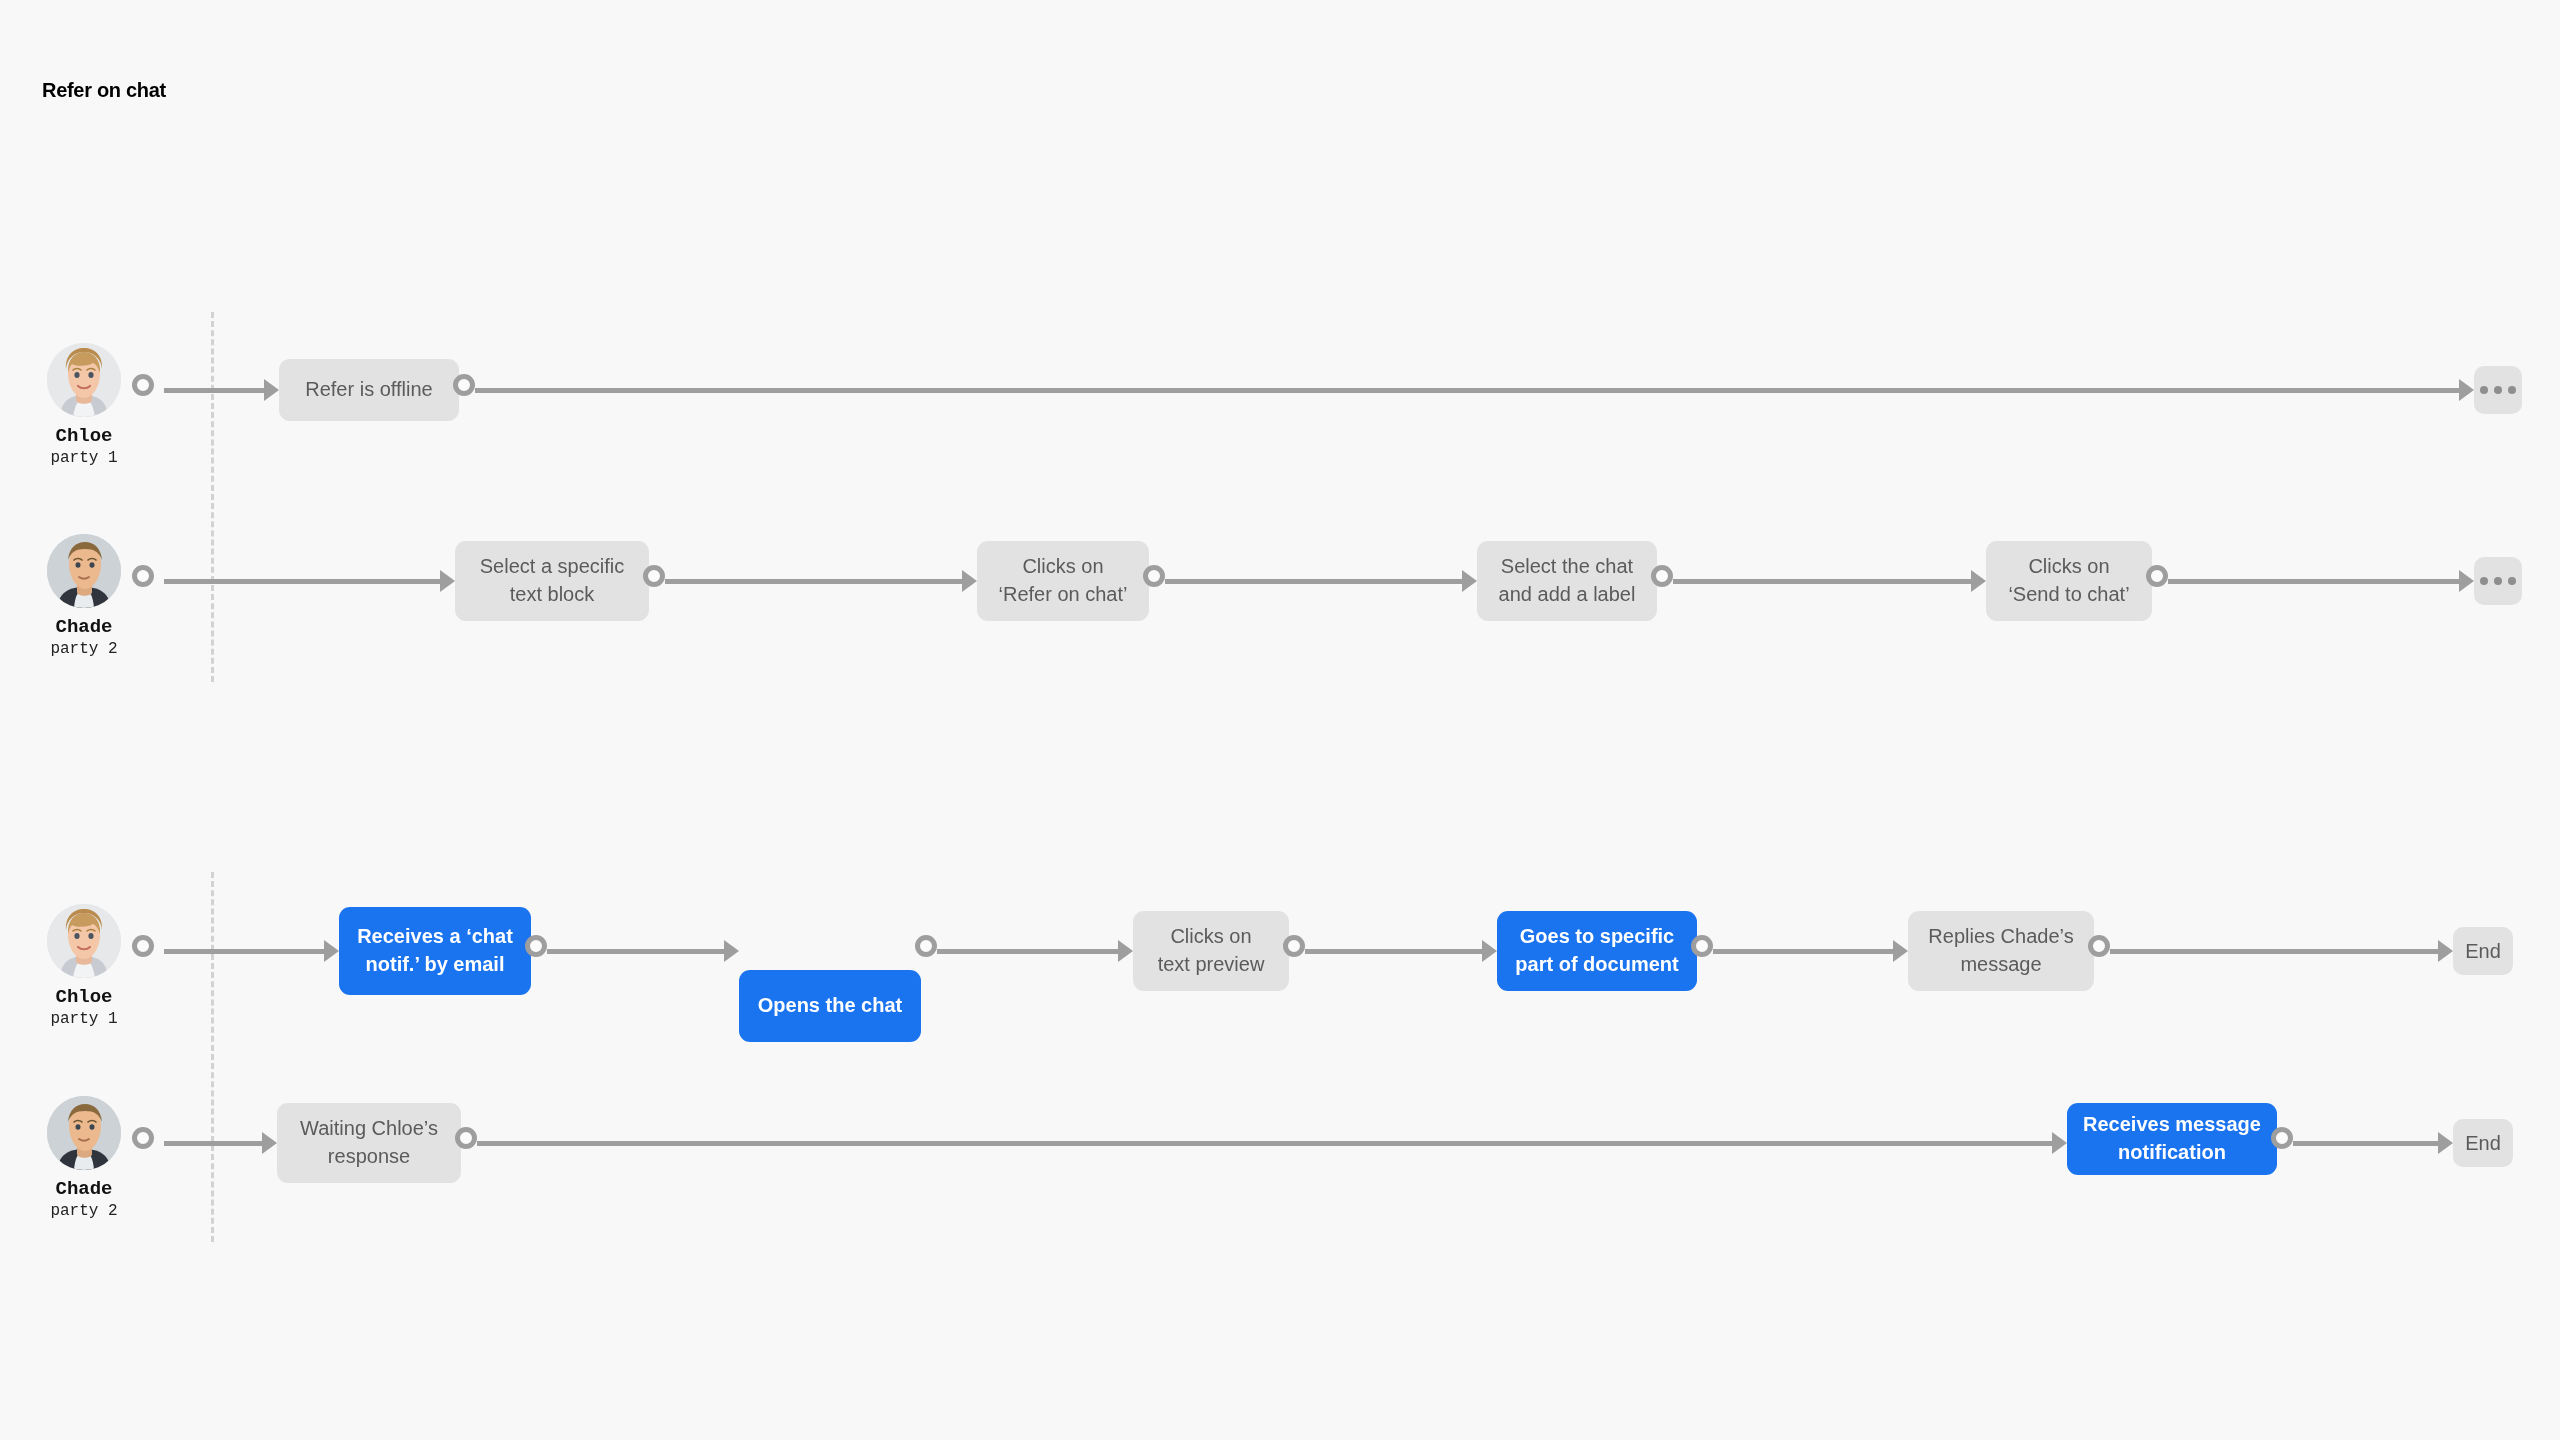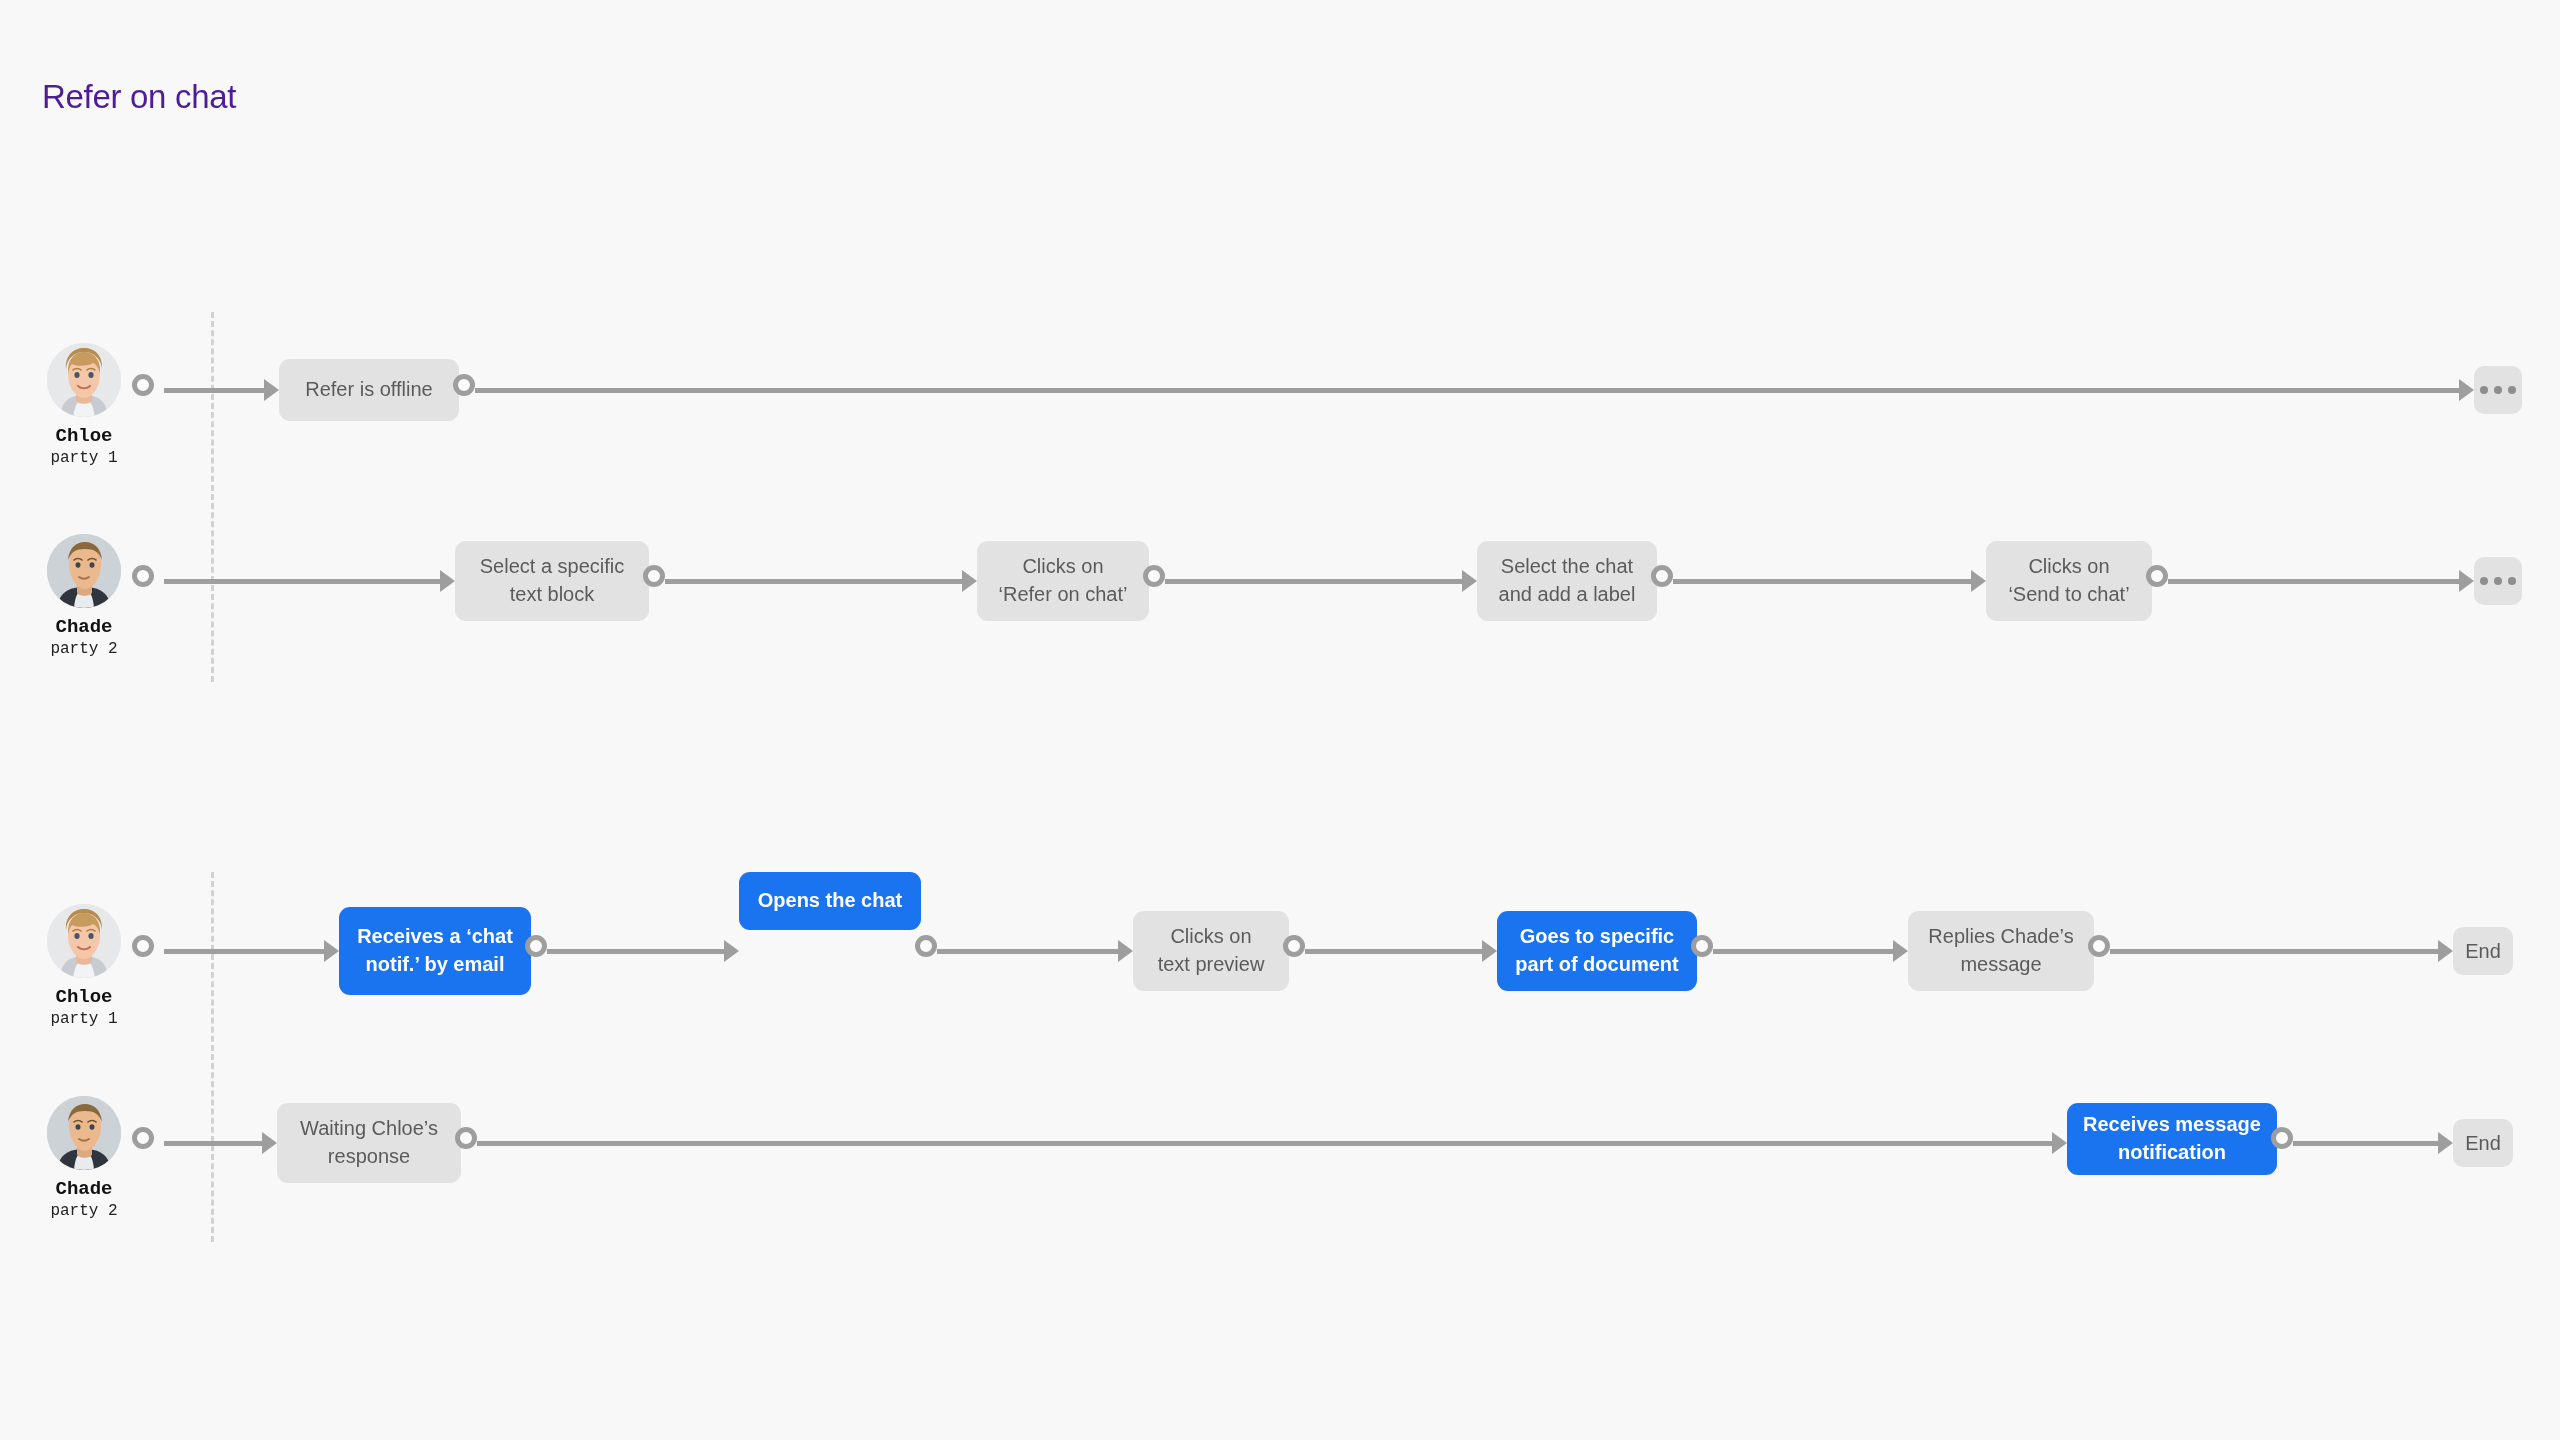--- a/index.html
+++ b/index.html
@@ -6,21 +6,21 @@
   html, body {
     width: 2560px; height: 1440px;
     background: #f8f8f8;
     font-family: "Liberation Sans", sans-serif;
     overflow: hidden;
   }
   #stage { position: relative; width: 2560px; height: 1440px; }
 
   .page-title {
     position: absolute; left: 42px; top: 80px;
-    font-size: 33px; font-weight: normal; color: #4c1d95;
+    font-size: 20px; font-weight: bold; color: #000000;
     letter-spacing: -0.3px; line-height: 1;
   }
 
   
   .lane { position: absolute; left: 0; height: 0; width: 2560px; }
 
   .actor { position: absolute; width: 140px; text-align: center; font-family: Liberation Mono, monospace; }
   .avatar {
     width: 74px; height: 74px; border-radius: 50%;
     margin: 0 auto; position: relative; overflow: hidden;
@@ -201,21 +201,21 @@
         </div>
         <div class="startdot" style="left: 132px; top: 935px;"></div>
         <div class="link" style="left: 164px; top: 948.5px; width: 160px;"></div>
         <div class="arrowhead" style="left: 324px; top: 940px;"></div>
         <div class="node blue" style="left: 339px; width: 192px; height: 88px; top: 907px;">
           <div class="label">Receives a ‘chat<br>notif.’ by email</div>
         </div>
         <div class="startdot" style="left: 525px; top: 935px;"></div>
         <div class="link" style="left: 547px; top: 948.5px; width: 177px;"></div>
         <div class="arrowhead" style="left: 724px; top: 940px;"></div>
-        <div class="node blue" style="left: 739px; width: 182px; height: 58px; top: 872px;">
+        <div class="node blue" style="left: 739px; width: 182px; height: 72px; top: 970px;">
           <div class="label">Opens the chat</div>
         </div>
         <div class="startdot" style="left: 915px; top: 935px;"></div>
         <div class="link" style="left: 937px; top: 948.5px; width: 181px;"></div>
         <div class="arrowhead" style="left: 1118px; top: 940px;"></div>
         <div class="node grey" style="left: 1133px; width: 156px; height: 80px; top: 911px;">
           <div class="label">Clicks on<br>text preview</div>
         </div>
         <div class="startdot" style="left: 1283px; top: 935px;"></div>
         <div class="link" style="left: 1305px; top: 948.5px; width: 177px;"></div>

